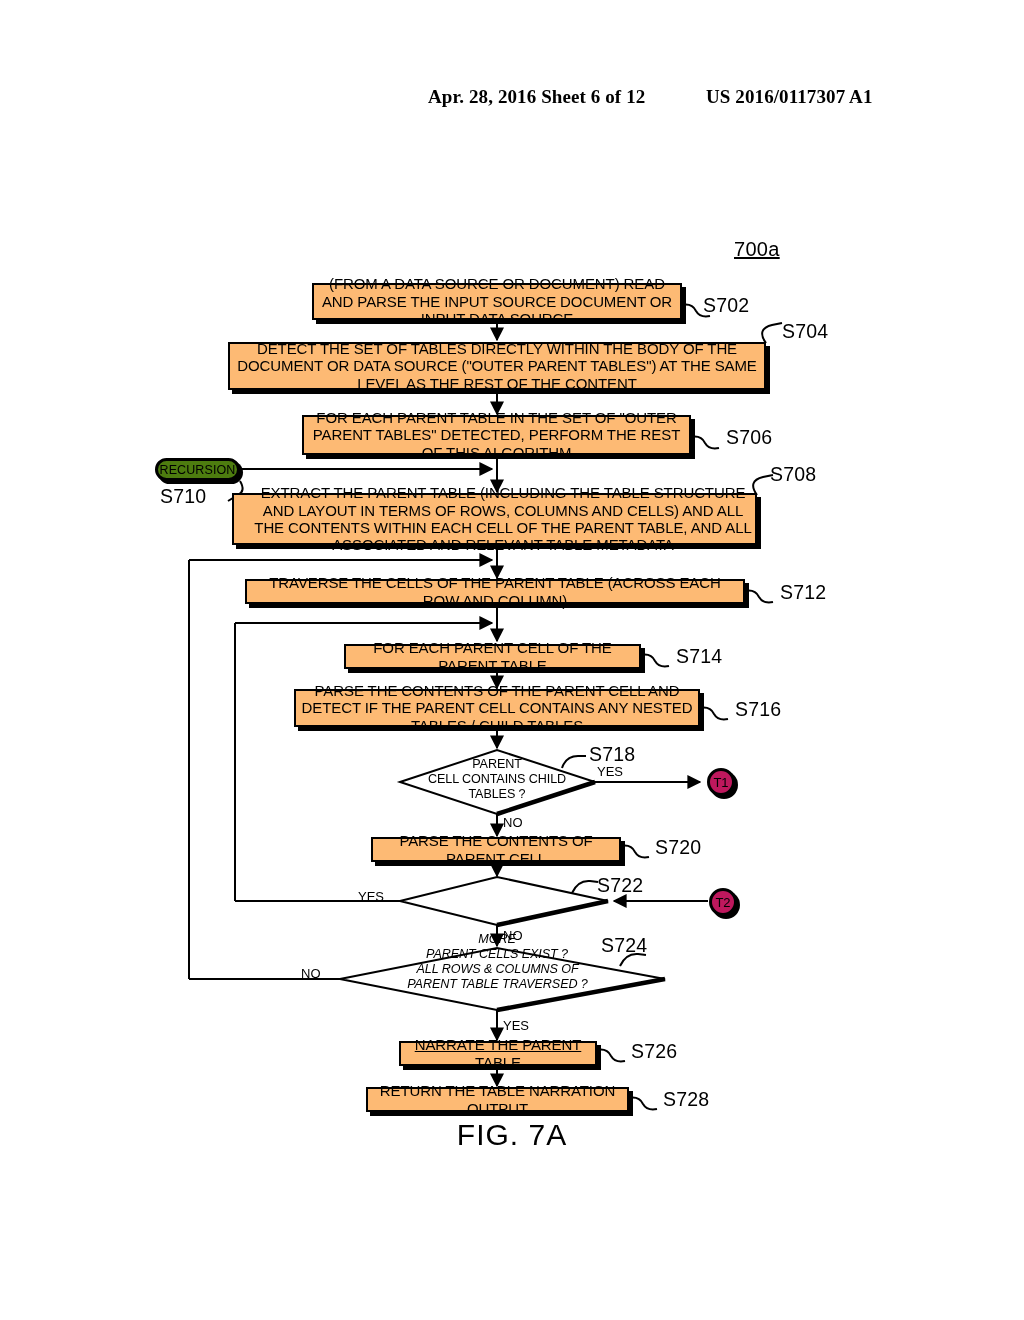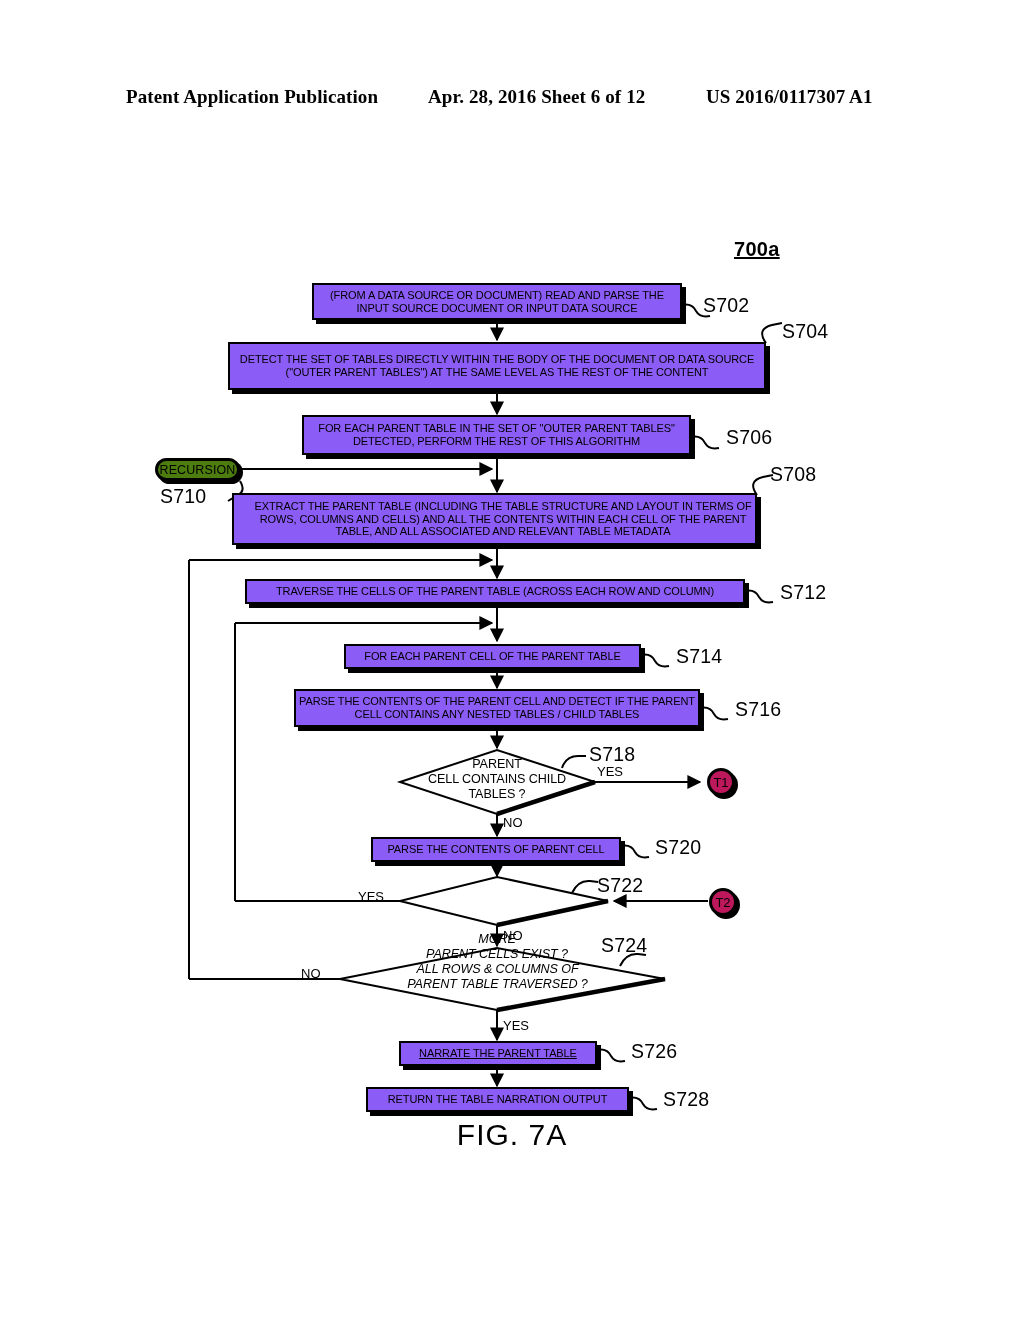--- a/index.html
+++ b/index.html
@@ -31,21 +31,21 @@
   #page-header .hdr-left   { position: absolute; left: 126px; top: 0; white-space: nowrap; }
   #page-header .hdr-mid    { position: absolute; left: 428px; top: 0; white-space: nowrap; }
   #page-header .hdr-right  { position: absolute; left: 706px; top: 0; white-space: nowrap; }
 
   
   #fig-id {
     position: absolute;
     left: 734px;
     top: 238px;
     font-size: 20px;
-    font-weight: bold;
+    font-weight: normal;
     text-decoration: underline;
     letter-spacing: 0.3px;
   }
 
   #fig-caption {
     position: absolute;
     left: 0;
     top: 1118px;
     width: 1024px;
     text-align: center;
@@ -59,29 +59,29 @@
     left: 0;
     top: 0;
     width: 1024px;
     height: 1320px;
   }
 
   
   .node {
     position: absolute;
     box-sizing: border-box;
-    background: #8b5cf6;
+    background: #fdba74;
     border: 2px solid #000000;
     box-shadow: 4px 4px 0 0 #000000;
     display: flex;
     align-items: center;
     justify-content: center;
     text-align: center;
     line-height: 1.16;
-    font-size: 11px;
+    font-size: 15px;
     letter-spacing: -0.1px;
     padding: 2px 3px;
   }
   .node .txt { display: block; width: 100%; }
 
   
   .terminator {
     position: absolute;
     box-sizing: border-box;
     background: #4d7c0f;
@@ -135,21 +135,20 @@
     font-size: 12.6px;
     line-height: 1.18;
     letter-spacing: -0.1px;
     white-space: pre-line;
   }
 </style>
 </head>
 <body>
 
 <div id="page-header">
-  <span class="hdr-left">Patent Application Publication</span>
   <span class="hdr-mid">Apr. 28, 2016  Sheet 6 of 12</span>
   <span class="hdr-right">US 2016/0117307 A1</span>
 </div>
 
 <div id="fig-id">700a</div>
 
 <svg id="flow" viewBox="0 0 1024 1320" xmlns="http://www.w3.org/2000/svg">
   <defs>
     <marker id="arr" viewBox="0 0 10 10" refX="9" refY="5" markerWidth="7" markerHeight="7" orient="auto-start-reverse">
       <path d="M0,0 L10,5 L0,10 z" fill="#000"></path>

